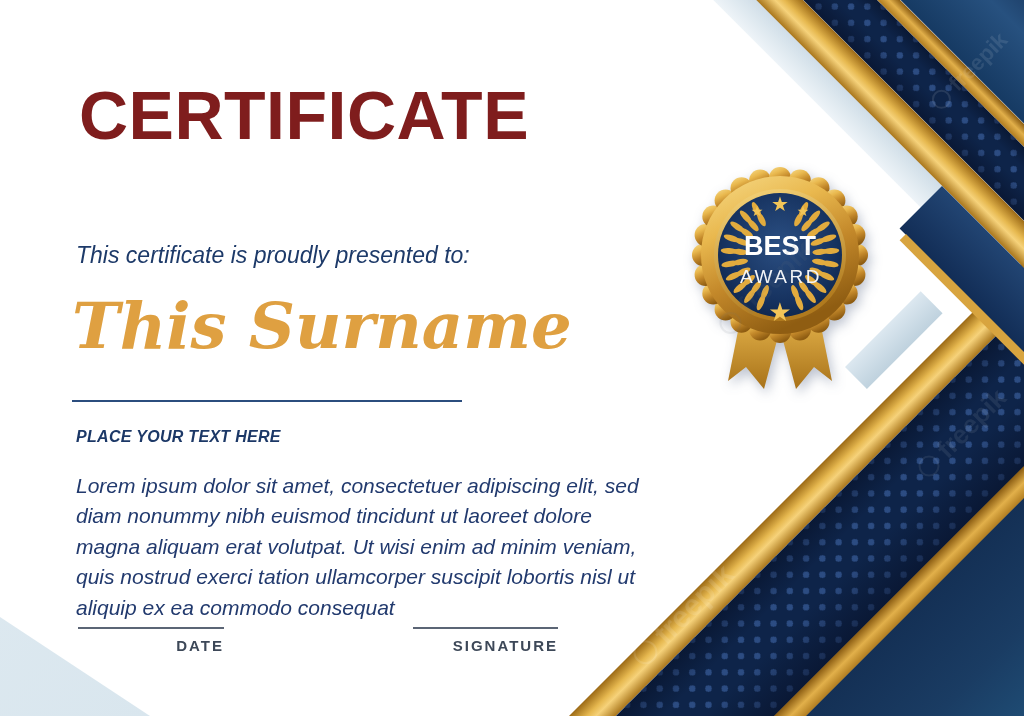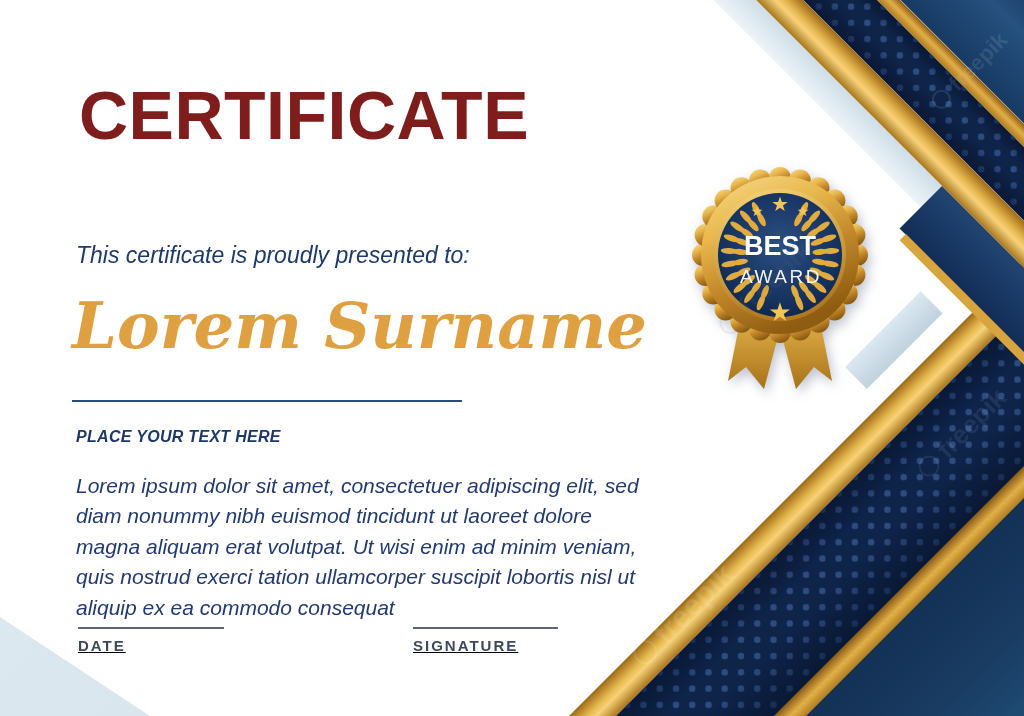--- a/index.html
+++ b/index.html
@@ -63,21 +63,21 @@
     color:#ce9440;letter-spacing:3.5px;white-space:nowrap;}
   .presented{position:absolute;left:76px;top:242px;font-size:23px;font-style:italic;
     font-weight:400;color:#1d3a69;white-space:nowrap;}
   .name{position:absolute;left:72px;top:288px;font-family:"DejaVu Serif",serif;
     font-style:italic;font-weight:700;font-size:64px;color:#dfa041;white-space:nowrap;}
   .name-line{position:absolute;left:72px;top:400px;width:390px;height:2px;background:#2b4d7e;}
   .sec-head{position:absolute;left:76px;top:428px;font-size:16px;font-style:italic;
     font-weight:700;color:#1c3867;letter-spacing:0.3px;white-space:nowrap;}
   .body-text{position:absolute;left:76px;top:471px;width:566px;font-size:21px;
     font-style:italic;font-weight:500;color:#223a6e;line-height:1.45;}
-  .sig-block{position:absolute;top:627px;text-align:left;text-decoration:underline;}
+  .sig-block{position:absolute;top:627px;text-align:right;}
   .sig-line{height:2px;background:#5b6575;}
   .sig-label{margin-top:8px;font-size:15px;font-weight:700;color:#3d4858;letter-spacing:2px;}
   #date-block{left:78px;width:146px;}
   #signature-block{left:413px;width:145px;}
 
   
   #badge-svg{position:absolute;left:668px;top:143px;
     filter:drop-shadow(3px 5px 6px rgba(40,60,100,0.30));}
   .badge-text1{font-family:"Liberation Sans",sans-serif;font-size:27px;font-weight:700;fill:#ffffff;}
   .badge-text2{font-family:"Liberation Sans",sans-serif;font-size:19px;font-weight:500;fill:#f4f6f9;letter-spacing:2.5px;}
@@ -115,21 +115,21 @@
   <div class="band r45 stripe-tr"></div>
   <div class="band r45 corner-tr"></div>
 
   <div class="band r45 para-navy"></div>
   <div class="band r45 para-goldline"></div>
 
   <div class="tri-bl"></div>
 
   <div class="title">CERTIFICATE</div>
   <div class="presented">This certificate is proudly presented to:</div>
-  <div class="name">Lorem Surname</div>
+  <div class="name">This Surname</div>
   <div class="name-line"></div>
   <div class="sec-head">PLACE YOUR TEXT HERE</div>
   <div class="body-text">Lorem ipsum dolor sit amet, consectetuer adipiscing elit, sed diam nonummy nibh euismod tincidunt ut laoreet dolore magna aliquam erat volutpat. Ut wisi enim ad minim veniam, quis nostrud exerci tation ullamcorper suscipit lobortis nisl ut aliquip ex ea commodo consequat</div>
 
   <div class="sig-block" id="date-block">
     <div class="sig-line"></div>
     <div class="sig-label">DATE</div>
   </div>
   <div class="sig-block" id="signature-block">
     <div class="sig-line"></div>

